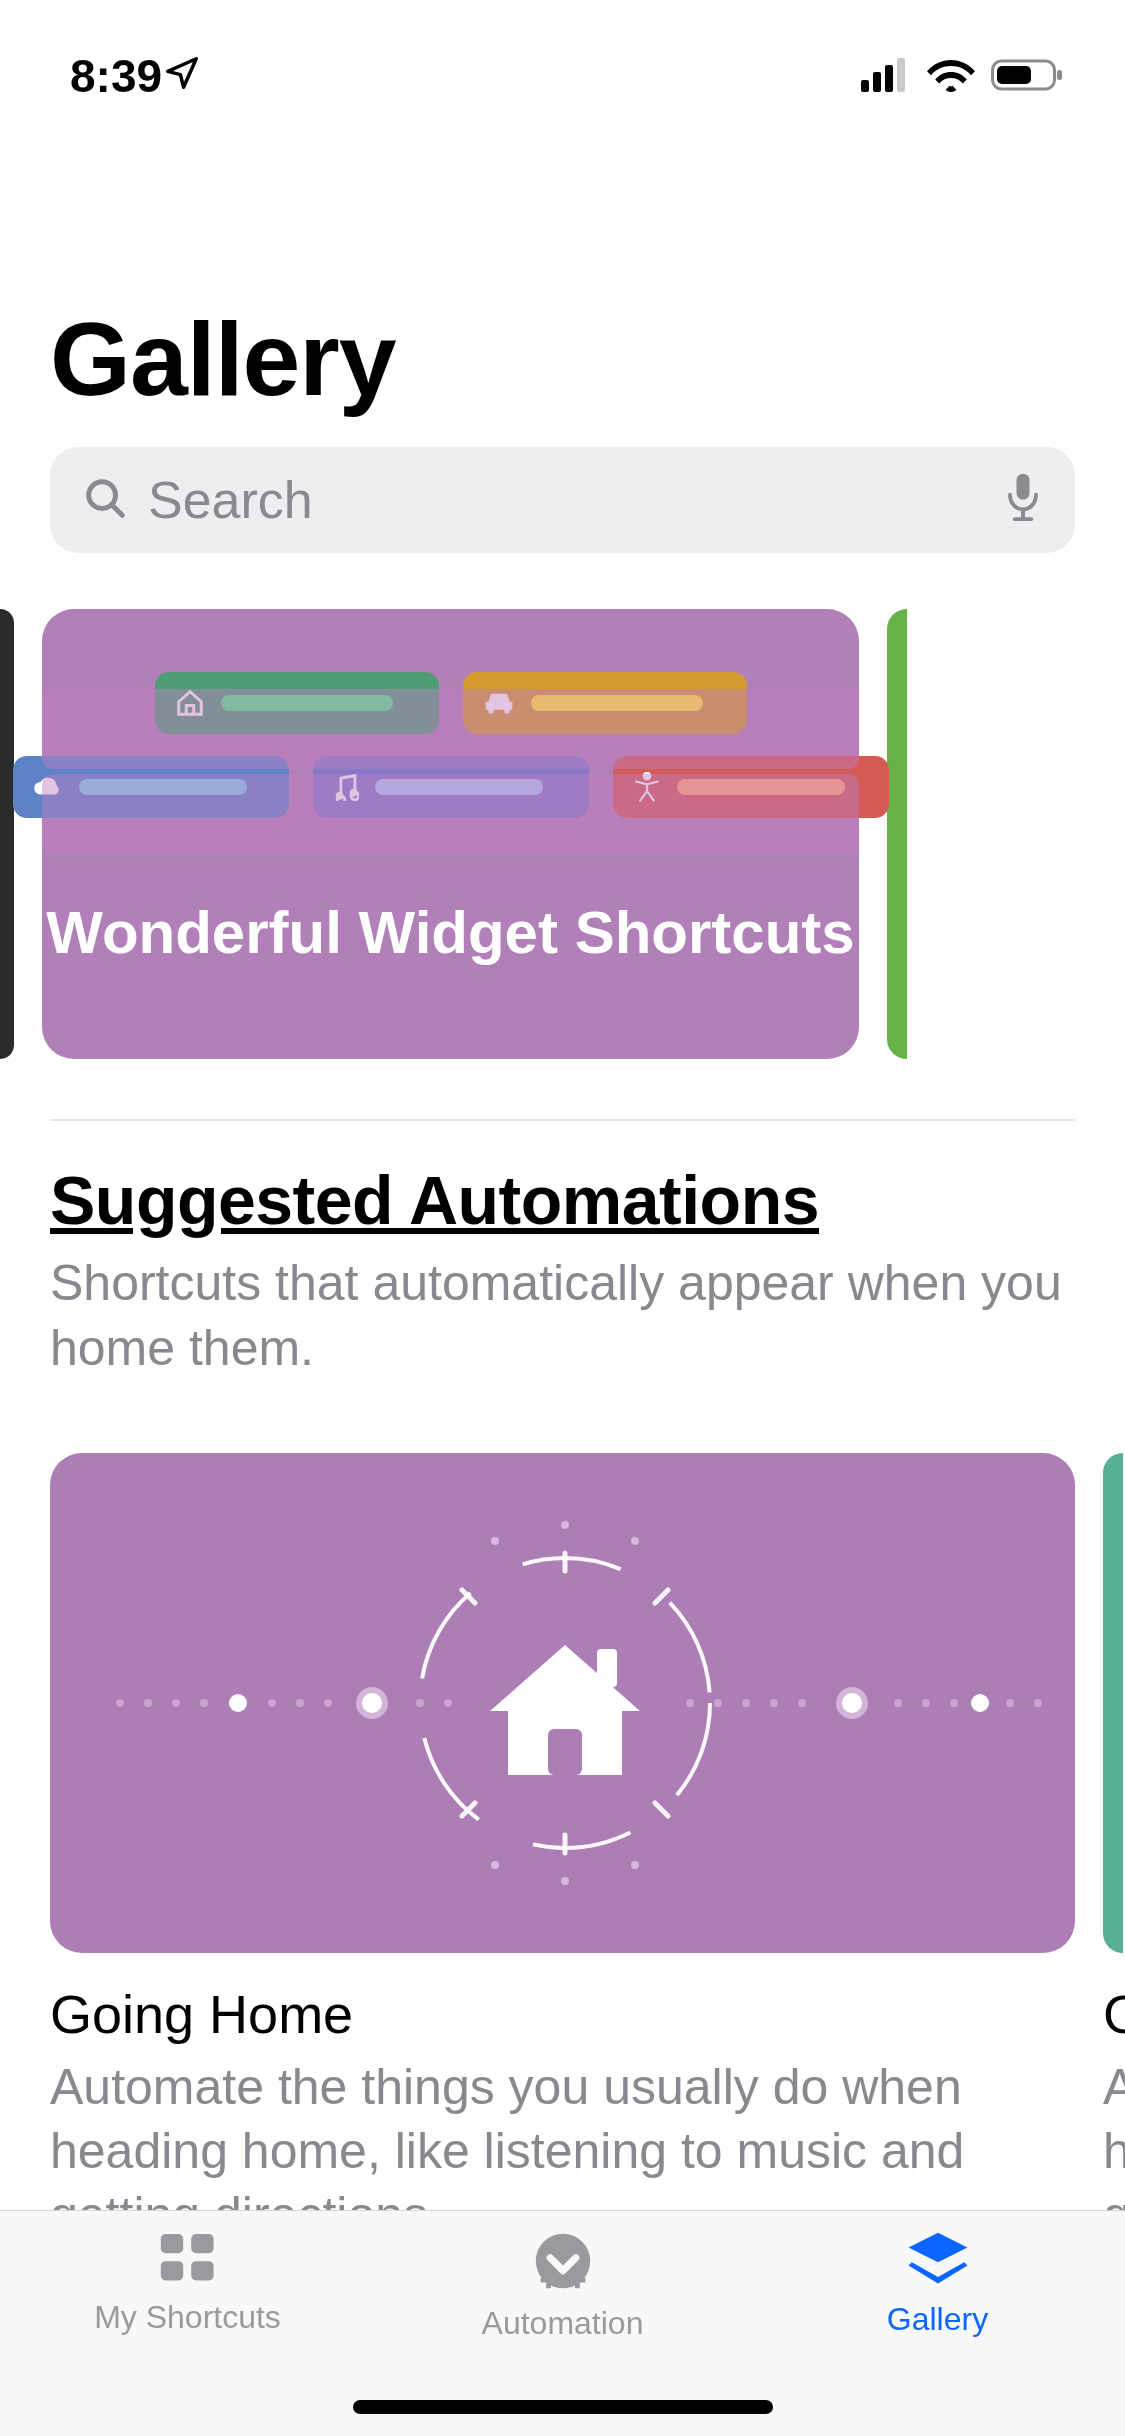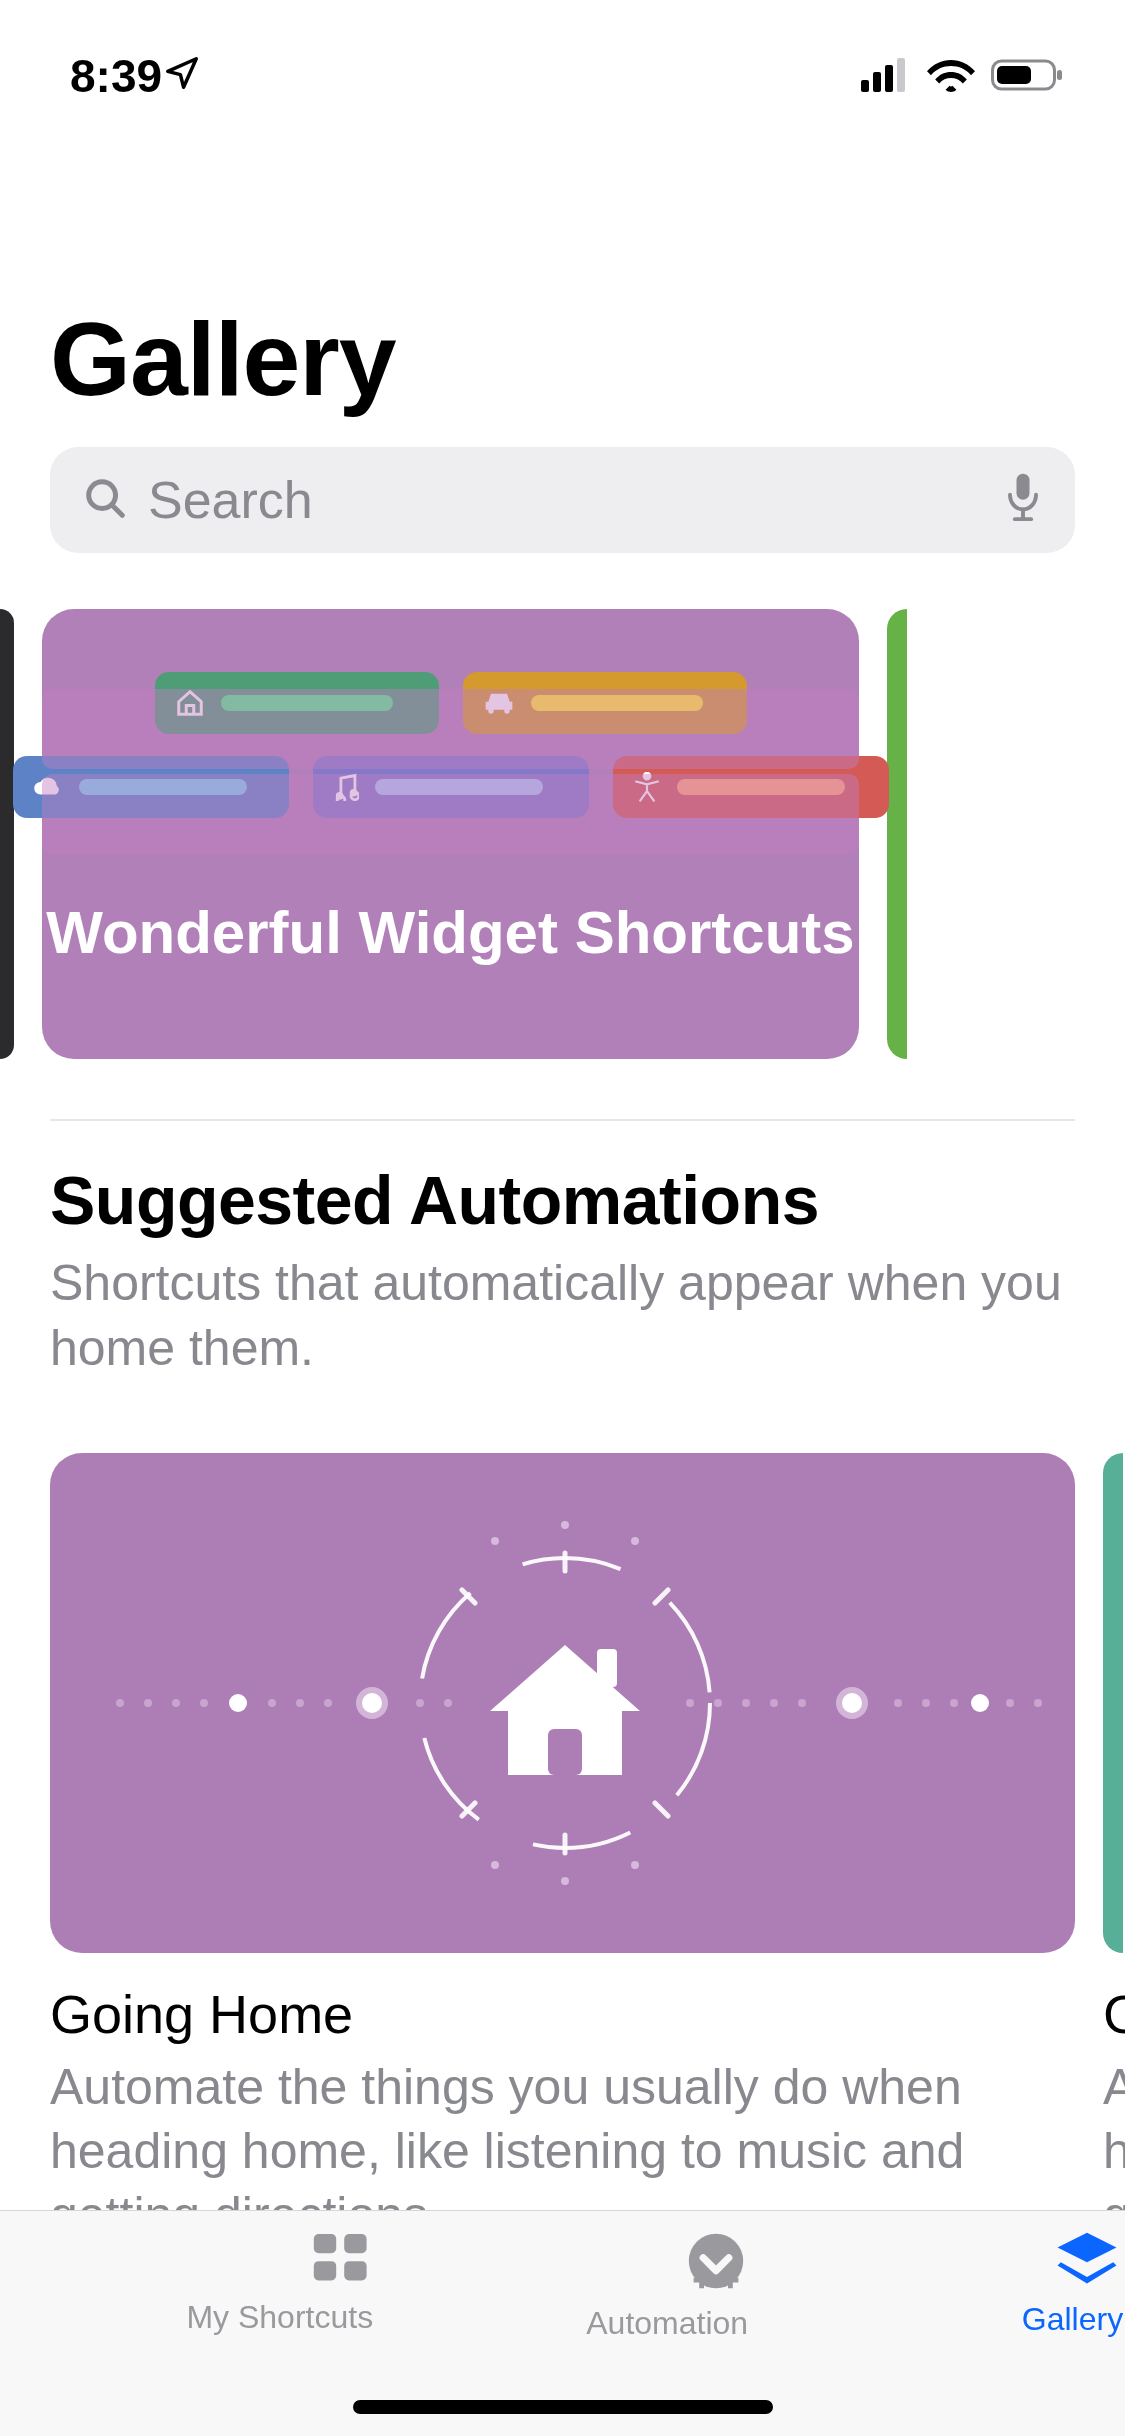--- a/index.html
+++ b/index.html
@@ -128,20 +128,21 @@
   height: 2px;
   background: #e7e7ea;
 }
 
 
 .section { padding: 40px 50px 0 50px; }
 .section-title {
   font-size: 68px;
   font-weight: 800;
   letter-spacing: -.5px;
+  text-decoration: underline;
 }
 .section-sub {
   font-size: 50px;
   color: #88888f;
   line-height: 1.3;
   margin-top: 12px;
   font-weight: 400;
 }
 
 .sugg-row {
@@ -191,21 +192,21 @@
   height: 226px;
   background: #f8f8f9;
   border-top: 1px solid #d7d7db;
   display: flex;
   justify-content: space-around;
   padding-top: 18px;
 }
 .tab {
   display: flex;
   flex-direction: column;
-  align-items: flex-end;
+  align-items: center;
   gap: 8px;
   width: 33%;
   color: #9a9a9e;
 }
 .tab.active { color: #0a66ff; }
 .tab-label { font-size: 32px; font-weight: 500; }
 
 .home-indicator {
   position: absolute;
   bottom: 22px;

